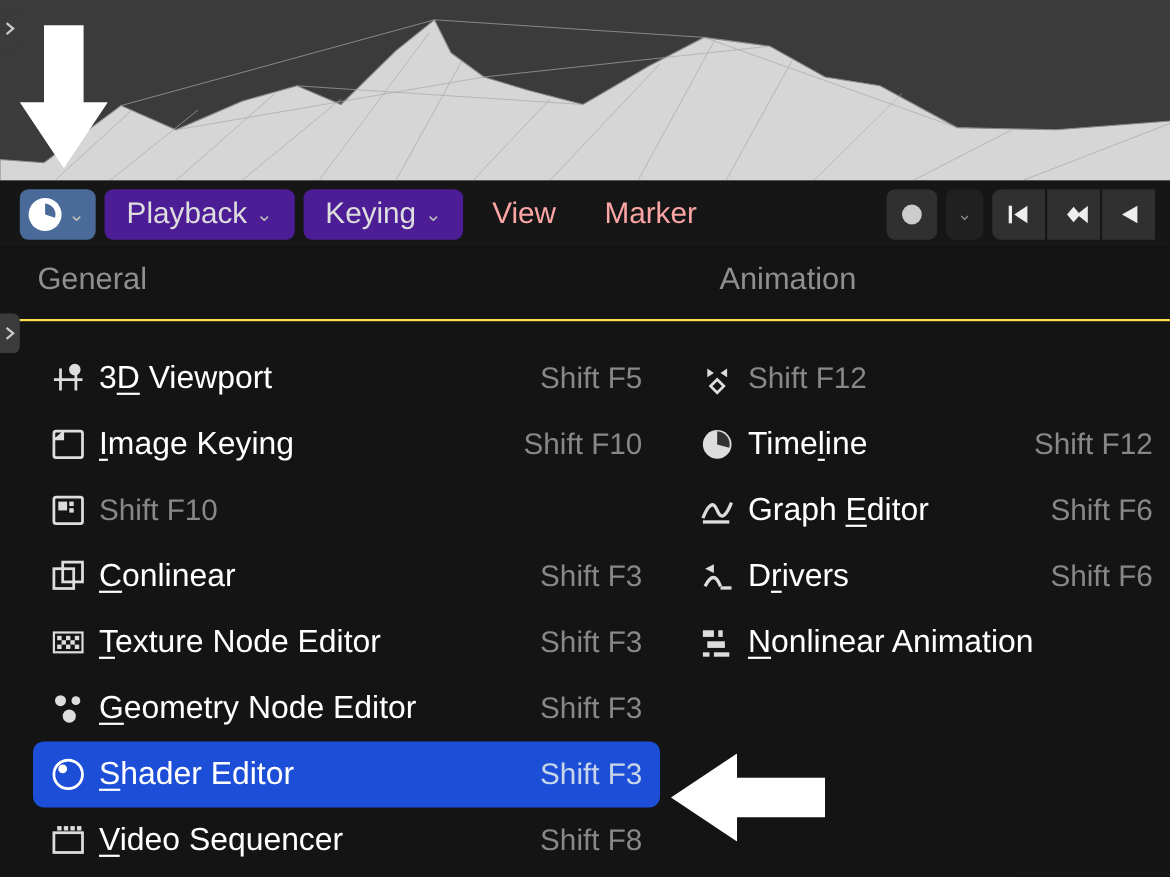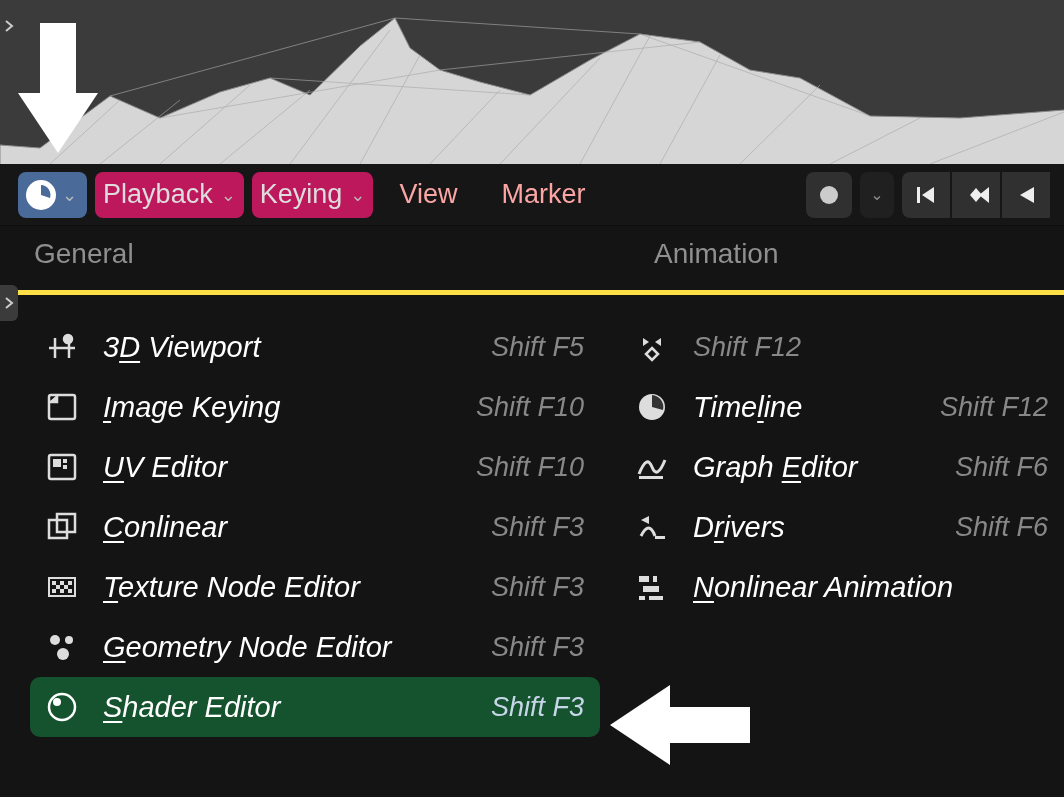--- a/index.html
+++ b/index.html
@@ -82,24 +82,24 @@
     border-radius: 50%;
     display:flex; align-items:center; justify-content:center;
     font-weight: bold;
     color: #4a6a9a;
     font-size: 22px;
   }
   .tb-group {
     display: flex;
     align-items: center;
     gap: 8px;
-    background: #be185d;
+    background: #4c1d95;
     border-radius: 8px;
     height: 46px;
-    padding: 0 8px;
+    padding: 0 20px;
   }
   .tb-text { font-size: 27px; color: #ddd; }
   .tb-plain { font-size: 27px; color: #fca5a5; padding: 0 18px; }
   .chev { color: #bbb; font-size: 18px; }
 
   .toolbar-right {
     margin-left: auto;
     display: flex;
     align-items: center;
     gap: 8px;
@@ -131,21 +131,21 @@
     position: absolute;
     left: 0; right: 0;
     top: 226px;
     bottom: 0;
     background: #141414;
     padding: 0;
   }
   .col-headers {
     display: flex;
     padding: 12px 0 20px 0;
-    border-bottom: 5px solid #fde047;
+    border-bottom: 2px solid #fde047;
   }
   .col-header {
     font-size: 28px;
     color: #8f8f8f;
     padding-left: 34px;
   }
   .col-header.left { width: 620px; }
   .columns {
     display: flex;
     padding-top: 22px;
@@ -153,25 +153,24 @@
   .col { display: flex; flex-direction: column; gap: 0; }
   .col.left { width: 600px; padding-left: 30px; }
   .col.right { flex: 1; padding-left: 20px; }
 
   .menu-item {
     display: flex;
     align-items: center;
     height: 60px;
     padding: 0 16px 0 12px;
     border-radius: 10px;
-    gap: 21px;
-    font-style: italic;
+    gap: 8px;
   }
   .menu-item.selected {
-    background: #14532d;
+    background: #1d4ed8;
   }
   .mi-icon {
     width: 40px; height: 40px;
     display:flex;align-items:center;justify-content:center;
     flex-shrink: 0;
   }
   .mi-label {
     font-size: 29px;
     color: #fff;
     flex: 1;
@@ -310,21 +309,20 @@
         </div>
         <div class="menu-item">
           <div class="mi-icon">
             <svg width="34" height="34" viewBox="0 0 34 34">
               <rect x="4" y="5" width="26" height="24" rx="2" stroke="#ddd" stroke-width="2.5" fill="none"></rect>
               <rect x="8" y="9" width="8" height="8" fill="#ddd"></rect>
               <rect x="18" y="9" width="4" height="4" fill="#ddd"></rect>
               <rect x="18" y="15" width="4" height="4" fill="#ddd"></rect>
             </svg>
           </div>
-          <div class="mi-label"><span></span><span class="ul">U</span><span>V Editor</span></div>
           <div class="mi-short">Shift F10</div>
         </div>
         <div class="menu-item">
           <div class="mi-icon">
             <svg width="34" height="34" viewBox="0 0 34 34">
               <rect x="4" y="10" width="18" height="18" stroke="#ddd" stroke-width="2.5" fill="none"></rect>
               <rect x="12" y="4" width="18" height="18" stroke="#ddd" stroke-width="2.5" fill="none"></rect>
             </svg>
           </div>
           <div class="mi-label"><span></span><span class="ul">C</span><span>onlinear</span></div>
@@ -363,20 +361,35 @@
         <div class="menu-item selected">
           <div class="mi-icon">
             <svg width="34" height="34" viewBox="0 0 34 34">
               <circle cx="17" cy="17" r="13" stroke="#fff" stroke-width="2.5" fill="none"></circle>
               <circle cx="12" cy="12" r="4" fill="#fff"></circle>
             </svg>
           </div>
           <div class="mi-label"><span></span><span class="ul">S</span><span>hader Editor</span></div>
           <div class="mi-short">Shift F3</div>
         </div>
+        <div class="menu-item">
+          <div class="mi-icon">
+            <svg width="34" height="34" viewBox="0 0 34 34">
+              <rect x="4" y="10" width="26" height="18" stroke="#ddd" stroke-width="2.5" fill="none"></rect>
+              <g fill="#ddd">
+                <rect x="7" y="4" width="4" height="4"></rect>
+                <rect x="13" y="4" width="4" height="4"></rect>
+                <rect x="19" y="4" width="4" height="4"></rect>
+                <rect x="25" y="4" width="4" height="4"></rect>
+              </g>
+            </svg>
+          </div>
+          <div class="mi-label"><span></span><span class="ul">V</span><span>ideo Sequencer</span></div>
+          <div class="mi-short">Shift F8</div>
+        </div>
       </div>
     <div class="col right" id="col-right">
         <div class="menu-item">
           <div class="mi-icon">
             <svg width="34" height="34" viewBox="0 0 34 34">
               <g fill="#ddd">
                 <path d="M8,8 L14,12 L8,16 Z"></path>
                 <path d="M26,8 L20,12 L26,16 Z"></path>
                 <path d="M17,18 L23,24 L17,30 L11,24 Z" fill="none" stroke="#ddd" stroke-width="2.5"></path>
               </g>

